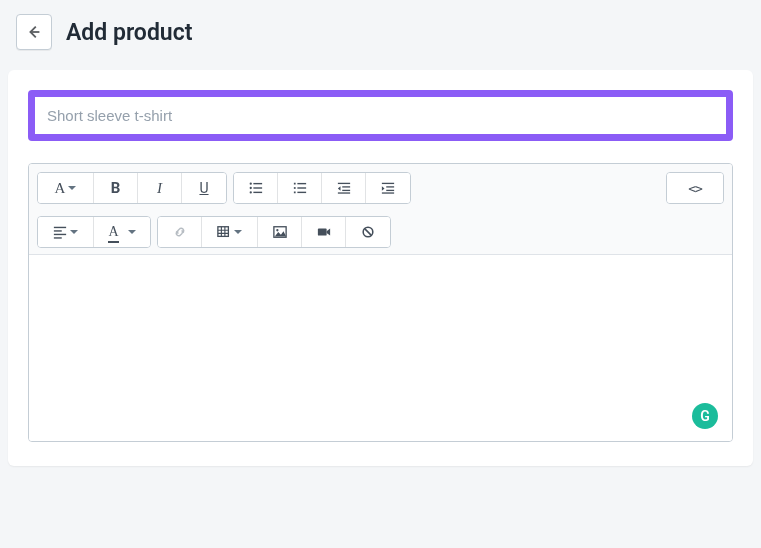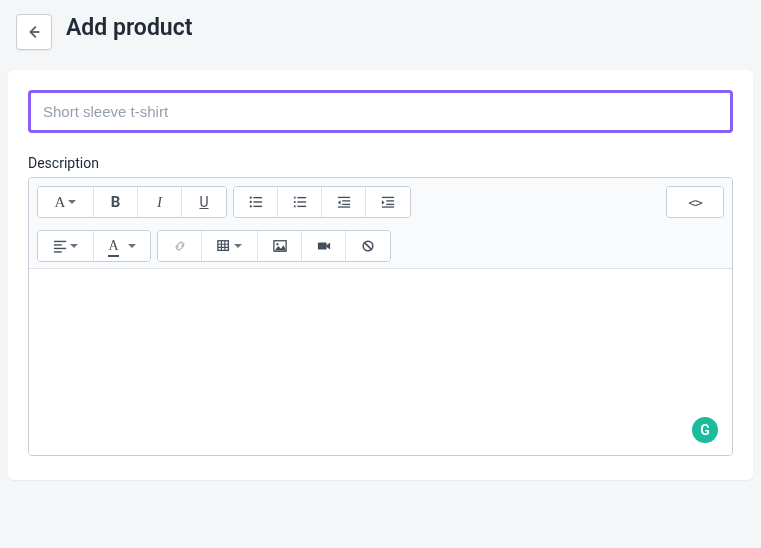--- a/index.html
+++ b/index.html
@@ -6,21 +6,21 @@
     body {
       font-family: -apple-system, BlinkMacSystemFont, "Segoe UI", Roboto, Helvetica, Arial, sans-serif;
       background: #f4f6f8;
       width: 761px;
       height: 548px;
       overflow: hidden;
       color: #212b36;
     }
     .header {
       display: flex;
-      align-items: flex-start;
+      align-items: center;
       padding: 14px 16px 20px;
       gap: 14px;
     }
     .back-btn {
       width: 36px;
       height: 36px;
       border: 1px solid #c4cdd5;
       border-radius: 4px;
       background: #fff;
       display: flex;
@@ -45,21 +45,21 @@
     .field { margin-bottom: 22px; }
     .field-label {
       display: block;
       font-size: 14px;
       color: #212b36;
       margin-bottom: 6px;
     }
     .text-input {
       width: 100%;
       padding: 10px 12px;
-      border: 3px solid #8b5cf6;
+      border: 7px solid #8b5cf6;
       border-radius: 4px;
       font-size: 15px;
       color: #212b36;
       background: #fff;
     }
     .text-input::placeholder { color: #95a0ac; }
     .editor {
       border: 1px solid #c4cdd5;
       border-radius: 4px;
       overflow: hidden;
@@ -167,21 +167,20 @@
   <h1 class="page-title">Add product</h1>
 </div>
 
 <div class="card">
 
   <div class="field">
     <input class="text-input" type="text" placeholder="Short sleeve t-shirt" style="">
   </div>
 
   <div class="field" style="margin-bottom:0;">
-    <label class="field-label">Description</label>
 
     <div class="editor">
       <div class="toolbar">
         <div class="toolbar-left">
 
           <div class="btn-group">
             <button class="tbtn wide">
               <span class="font-serif">A</span>
               <span class="caret"></span>
             </button>

